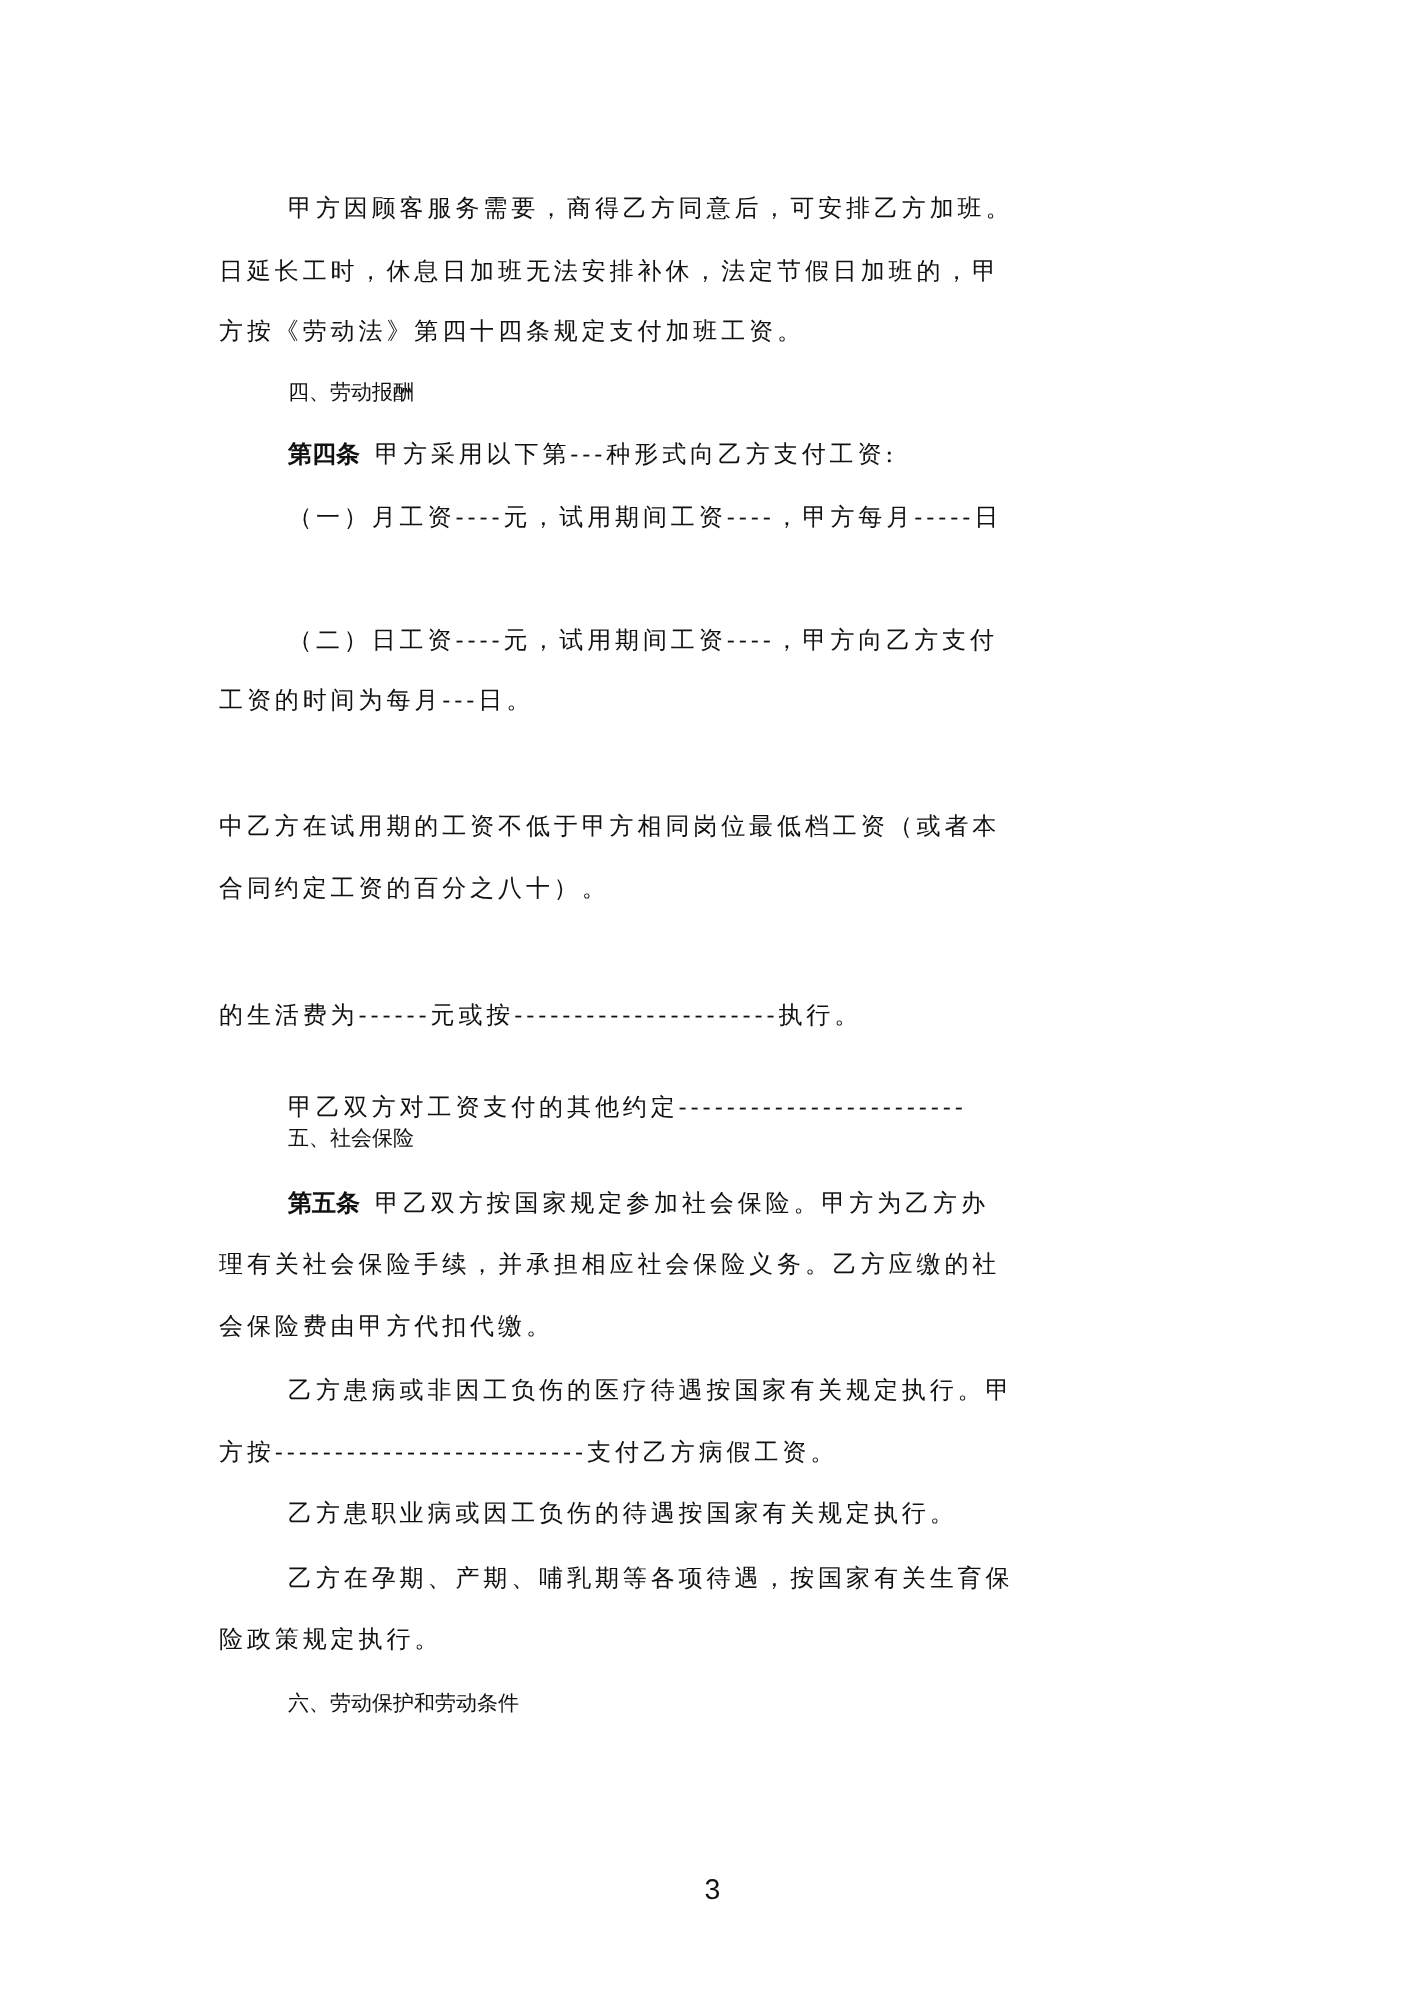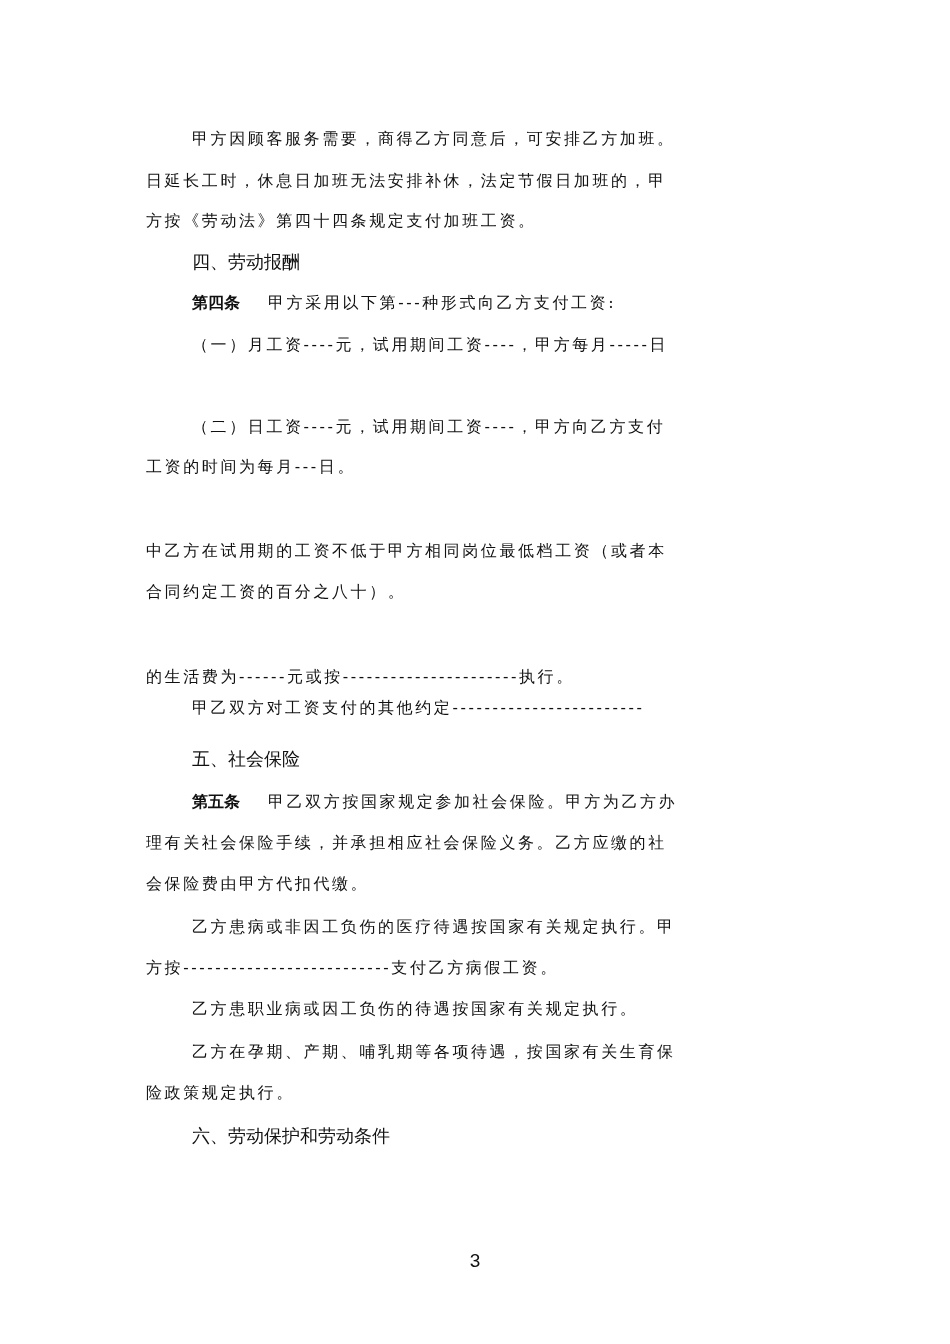--- a/index.html
+++ b/index.html
@@ -2,22 +2,22 @@
 <html><head>
 <meta charset="utf-8">
 <style>
   html, body { margin: 0; padding: 0; background: #ffffff; }
   body { width: 950px; height: 1344px; position: relative; overflow: hidden;
          font-family: "DejaVu Serif", "Liberation Serif", serif; color: #111; }
   .page { position: absolute; left: 0; top: 0; width: 950px; height: 1344px; background: #fff; }
   .line { position: absolute; left: 146px; width: 670px; font-size: 16px; line-height: 28px;
           white-space: nowrap; letter-spacing: 2.6px; }
   .indent { left: 192px; }
-  .heading { font-family: "DejaVu Sans", "Liberation Sans", sans-serif; font-size: 18px; letter-spacing: 0px; }
-  .art { font-weight: bold; font-family: Liberation Serif, serif; letter-spacing: 0; margin-right: 28px; }
+  .heading { font-family: "DejaVu Sans", "Liberation Sans", sans-serif; font-size: 14px; letter-spacing: 0px; }
+  .art { font-weight: bold; font-family: Liberation Serif, serif; letter-spacing: 0; margin-right: 10px; }
   .pagenum { position: absolute; top: 1250px; left: 0; width: 950px; text-align: center;
              font-family: "Liberation Sans", sans-serif; font-size: 19px; }
 </style>
 </head>
 <body>
 
 <div class="page">
   <div class="line indent" style="top:125px">甲方因顾客服务需要，商得乙方同意后，可安排乙方加班。</div>
   <div class="line" style="top:167px">日延长工时，休息日加班无法安排补休，法定节假日加班的，甲</div>
   <div class="line" style="top:207px">方按《劳动法》第四十四条规定支付加班工资。</div>
@@ -25,21 +25,21 @@
   <div class="line indent heading" style="top:248px">四、劳动报酬</div>
   <div class="line indent" style="top:289px">
     <span class="art">第四条</span><span>甲方采用以下第---种形式向乙方支付工资:</span>
   </div>
   <div class="line indent" style="top:331px">（一）月工资----元，试用期间工资----，甲方每月-----日</div>
   <div class="line indent" style="top:413px">（二）日工资----元，试用期间工资----，甲方向乙方支付</div>
   <div class="line" style="top:453px">工资的时间为每月---日。</div>
   <div class="line" style="top:537px">中乙方在试用期的工资不低于甲方相同岗位最低档工资（或者本</div>
   <div class="line" style="top:578px">合同约定工资的百分之八十）。</div>
   <div class="line" style="top:663px">的生活费为------元或按----------------------执行。</div>
-  <div class="line indent" style="top:694px">甲乙双方对工资支付的其他约定------------------------</div>
+  <div class="line indent" style="top:724px">甲乙双方对工资支付的其他约定------------------------</div>
 
   <div class="line indent heading" style="top:745px">五、社会保险</div>
   <div class="line indent" style="top:788px">
     <span class="art">第五条</span><span>甲乙双方按国家规定参加社会保险。甲方为乙方办</span>
   </div>
   <div class="line" style="top:829px">理有关社会保险手续，并承担相应社会保险义务。乙方应缴的社</div>
   <div class="line" style="top:870px">会保险费由甲方代扣代缴。</div>
   <div class="line indent" style="top:913px">乙方患病或非因工负伤的医疗待遇按国家有关规定执行。甲</div>
   <div class="line" style="top:954px">方按--------------------------支付乙方病假工资。</div>
   <div class="line indent" style="top:995px">乙方患职业病或因工负伤的待遇按国家有关规定执行。</div>

